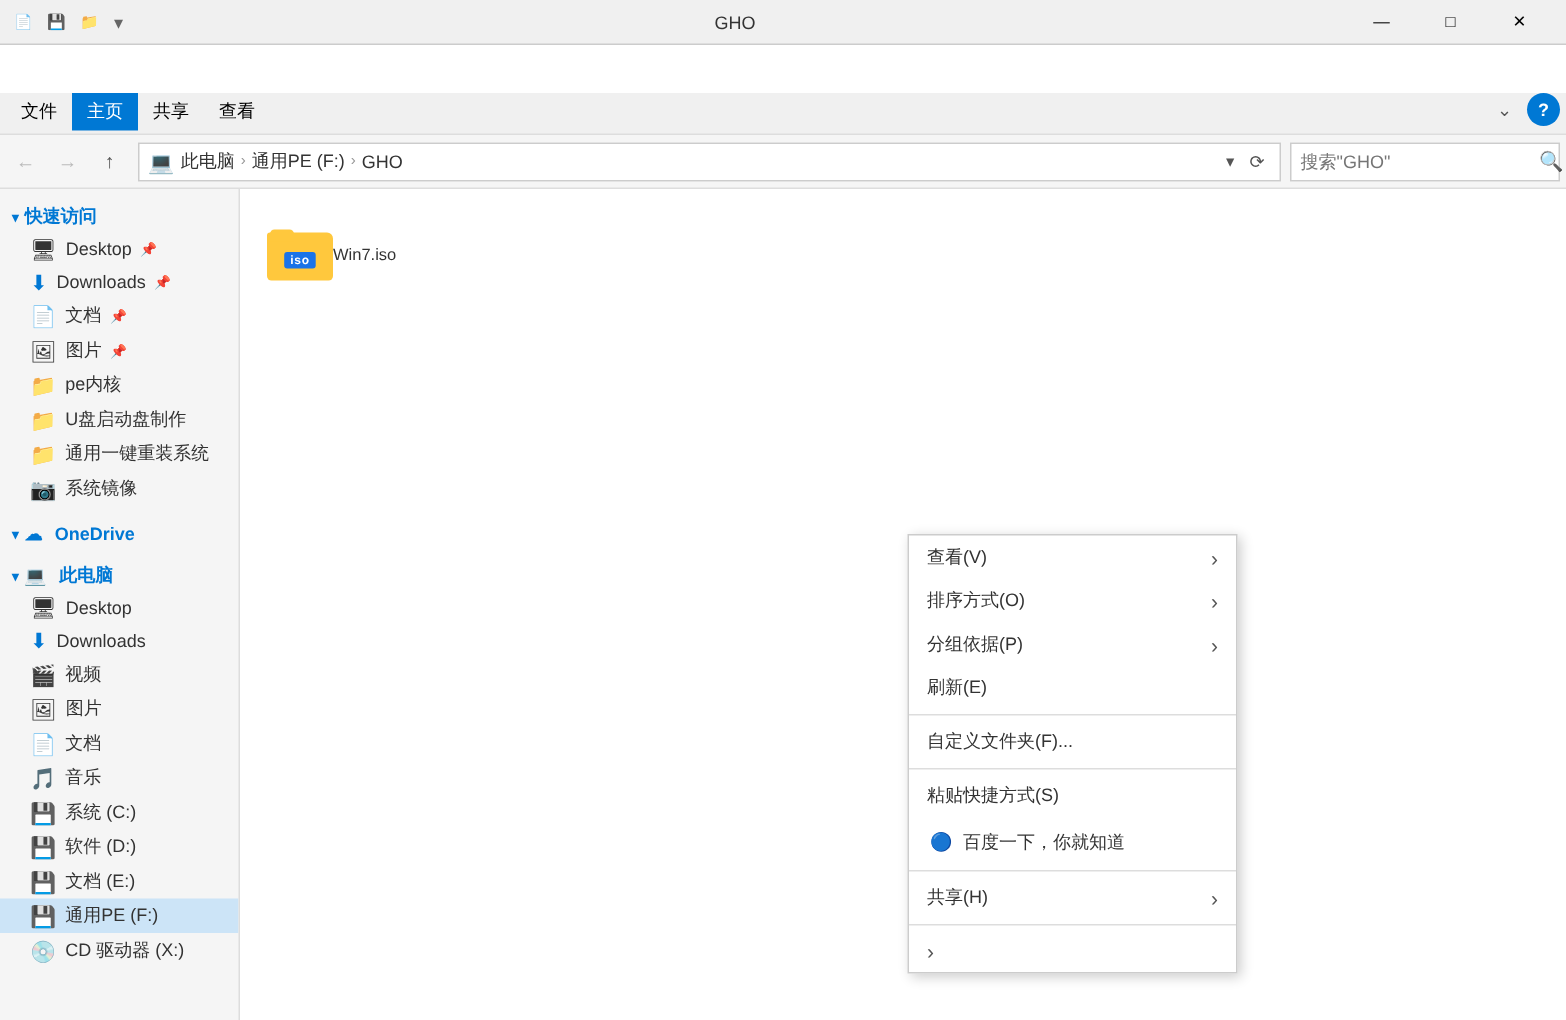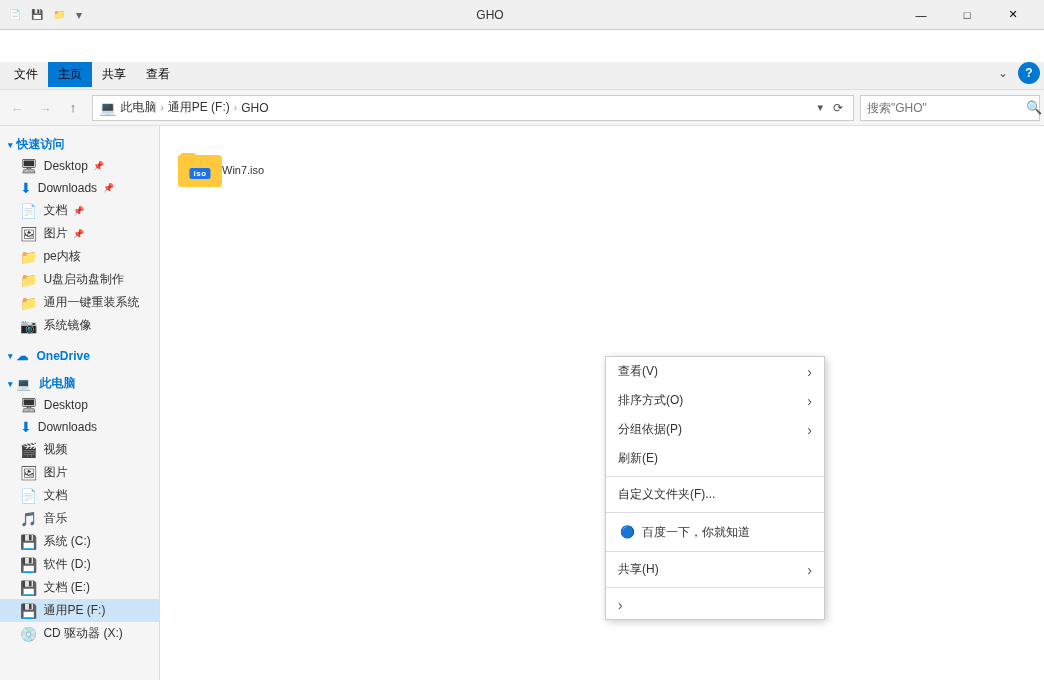--- a/index.html
+++ b/index.html
@@ -28,21 +28,21 @@
       align-items: flex-start;
       padding: 0 4px;
       border-bottom: 1px solid #ddd;
       margin-top: 32px;
     }
     .menu-item {
       padding: 4px 10px;
       cursor: pointer;
       font-size: 12px;
     }
-    .menu-item.active { background: #0078d4; color: #000000; }
+    .menu-item.active { background: #0078d4; color: #ffffff; }
 
     
     .toolbar {
       height: 36px;
       background: #f5f5f5;
       display: flex;
       align-items: center;
       padding: 0 4px;
       border-bottom: 1px solid #ddd;
       gap: 2px;
@@ -357,20 +357,23 @@
 
       <div class="ctx-separator"></div>
 
       <div class="ctx-item">
         <span class="ctx-item-left">自定义文件夹(F)...</span>
       </div>
 
       <div class="ctx-separator"></div>
 
       <div class="ctx-item">
+        <span class="ctx-item-left">粘贴快捷方式(S)</span>
+      </div>
+      <div class="ctx-item">
         <span class="ctx-item-left">
           <span class="ctx-icon" style="color:#2196F3;font-size:12px;">🔵</span>
           <span>百度一下，你就知道</span>
         </span>
       </div>
 
       <div class="ctx-separator"></div>
 
       <div class="ctx-item has-arrow">
         <span class="ctx-item-left">共享(H)</span>

